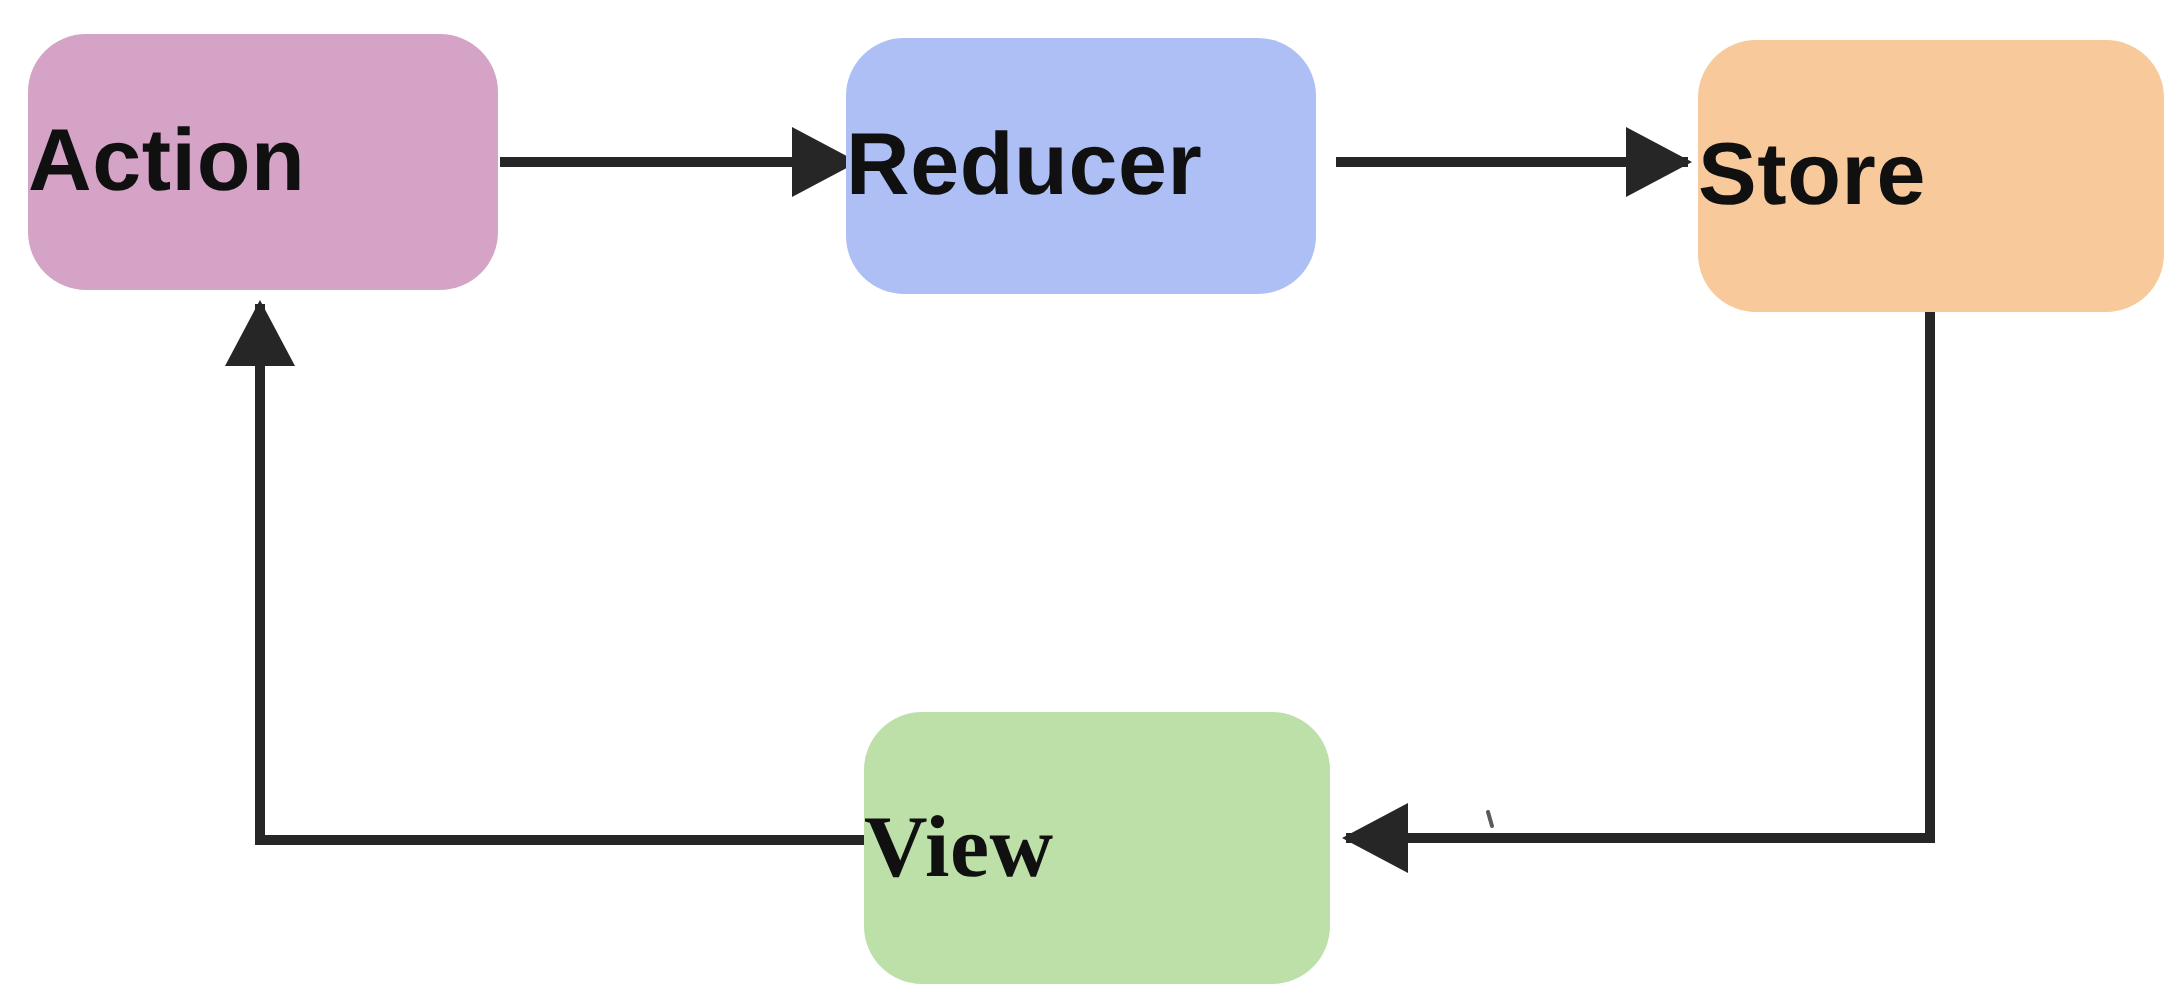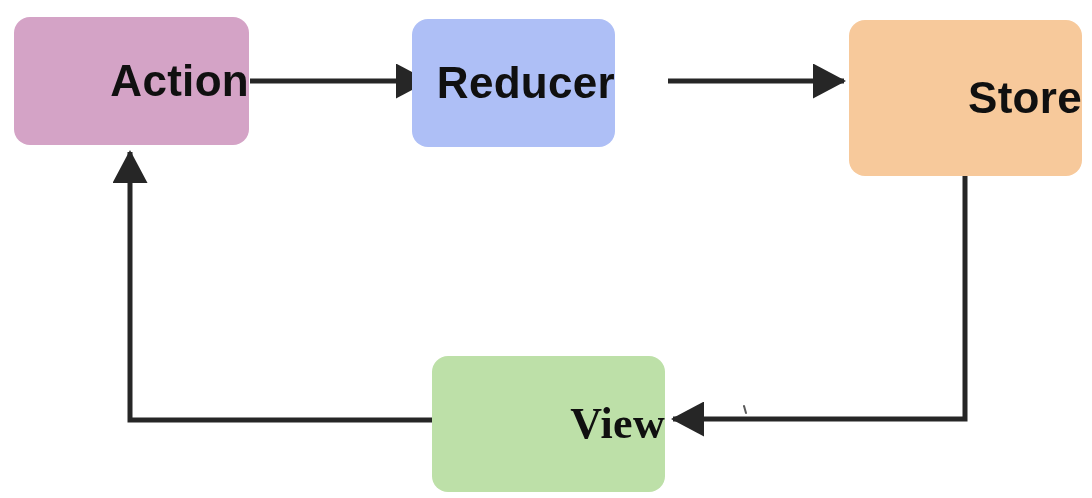--- a/index.html
+++ b/index.html
@@ -21,22 +21,22 @@
     position: absolute;
     left: 0;
     top: 0;
     width: 1092px;
     height: 498px;
   }
   .node {
     position: absolute;
     display: flex;
     align-items: center;
-    justify-content: flex-end;
-    border-radius: 16px;
+    justify-content: flex-start;
+    border-radius: 29px;
     box-sizing: border-box;
     color: #101010;
     font-size: 44px;
     font-weight: 600;
     letter-spacing: 0.3px;
     line-height: 1;
     user-select: none;
   }
   .node-label {
     display: block;
@@ -96,25 +96,25 @@
       <path d="M 432 420 L 130 420 L 130 152" fill="none" stroke="#262626" stroke-width="5" stroke-linecap="butt" stroke-linejoin="miter" marker-end="url(#arrowhead)"></path>
     </g>
 
     <path d="M 744 406 L 746 413" stroke="#5a5a5a" stroke-width="2" fill="none" stroke-linecap="round"></path>
   </svg>
 
   <div class="node" id="node-action" style="left: 14px; top: 17px; width: 235px; height: 128px; background: rgb(212, 163, 198); color: rgb(16, 16, 16);">
     <span class="node-label">Action</span>
   </div>
 
-  <div class="node" id="node-reducer" style="left: 412px; top: 19px; width: 203px; height: 128px; background: rgb(174, 191, 246); color: rgb(16, 16, 16);">
+  <div class="node" id="node-reducer" style="left: 423px; top: 19px; width: 235px; height: 128px; background: rgb(174, 191, 246); color: rgb(16, 16, 16);">
     <span class="node-label">Reducer</span>
   </div>
 
-  <div class="node" id="node-store" style="left: 849px; top: 20px; width: 233px; height: 156px; background: rgb(247, 201, 155); color: rgb(16, 16, 16);">
+  <div class="node" id="node-store" style="left: 849px; top: 20px; width: 233px; height: 136px; background: rgb(247, 201, 155); color: rgb(16, 16, 16);">
     <span class="node-label">Store</span>
   </div>
 
   <div class="node" id="node-view" style="left: 432px; top: 356px; width: 233px; height: 136px; background: rgb(189, 224, 168); color: rgb(16, 16, 16);">
     <span class="node-label">View</span>
   </div>
 
 </div>
 
 </body></html>

